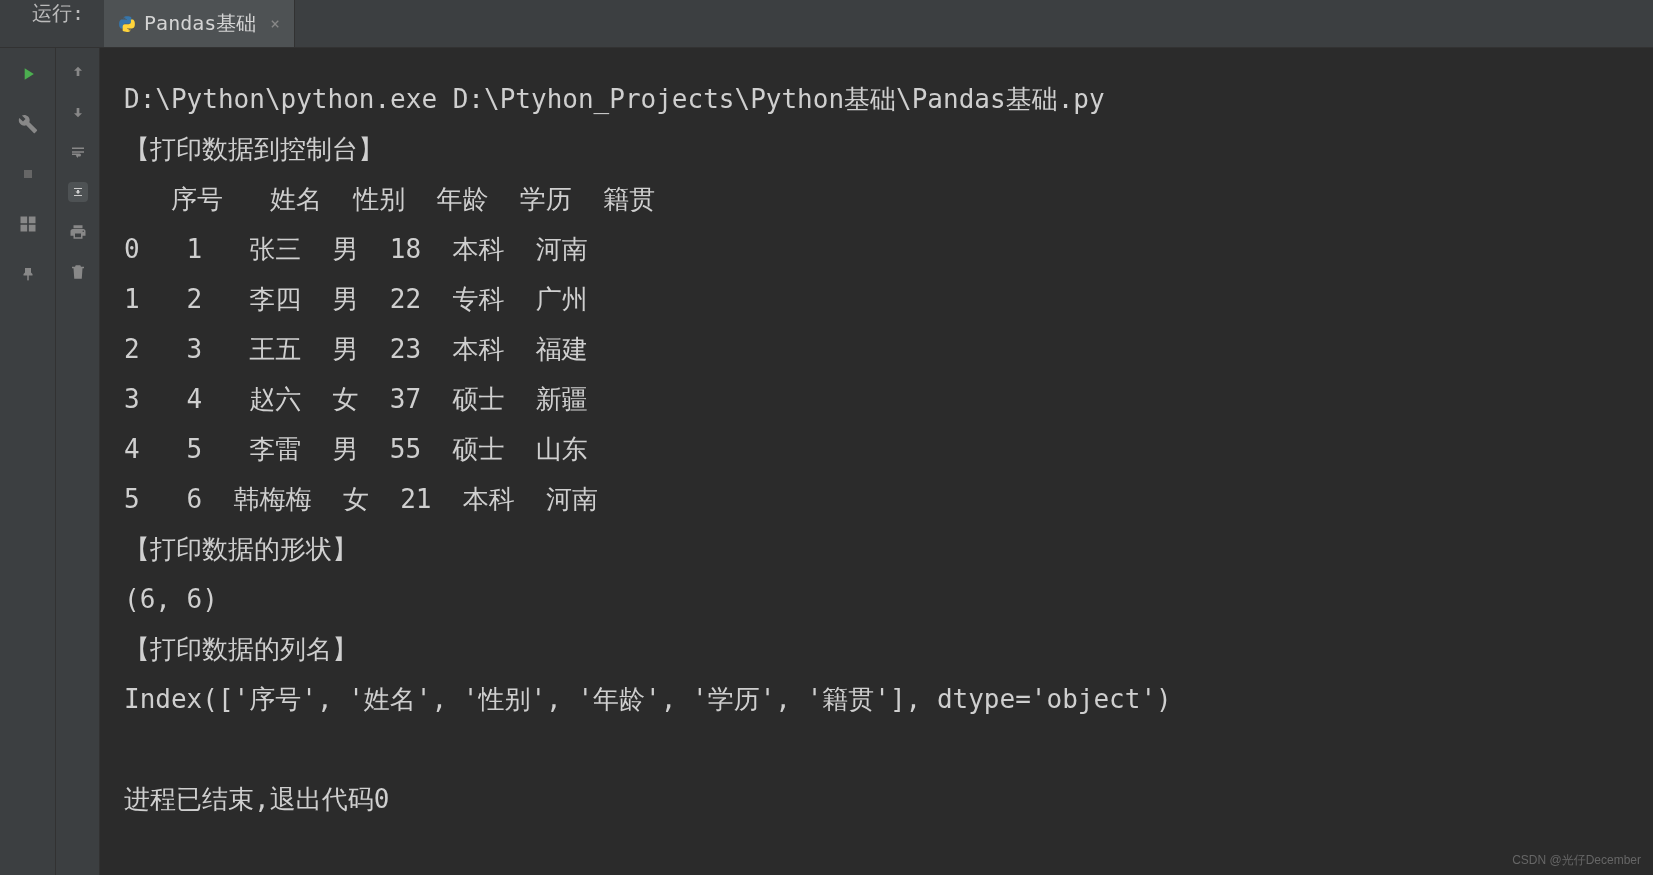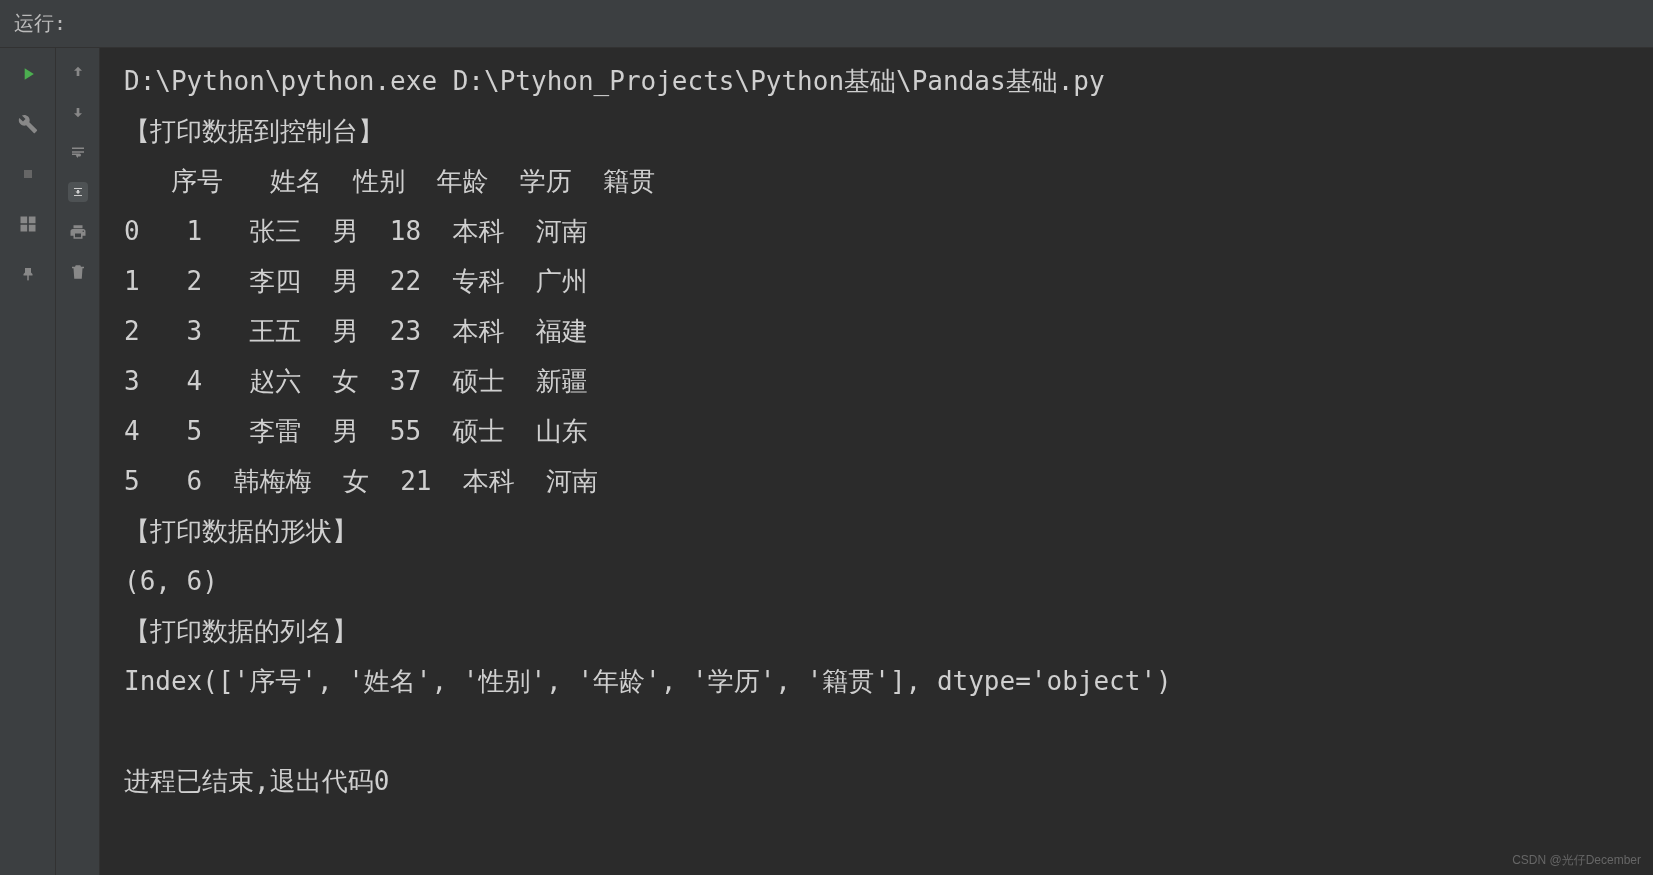--- a/index.html
+++ b/index.html
@@ -13,22 +13,21 @@
       color: #bbbbbb;
       width: 1653px;
       height: 875px;
       overflow: hidden;
     }
     .top-bar {
       height: 48px;
       background: #3c3f41;
       border-bottom: 1px solid #323232;
       display: flex;
-      align-items: center;
-      padding-left: 14px;
+      padding-left: 32px;
     }
     .run-label {
       color: #bbbbbb;
       font-size: 20px;
       margin-right: 20px;
     }
     .tab {
       display: flex;
       align-items: center;
       gap: 8px;
@@ -91,21 +90,21 @@
     .selected-icon {
       background: #4e5254;
       border-radius: 4px;
       padding: 4px;
       width: 28px;
       height: 28px;
     }
     .console {
       flex: 1;
       background: #2b2b2b;
-      padding: 8px 24px;
+      padding: 26px 24px;
       font-family: "Consolas", "Microsoft YaHei", monospace;
       font-size: 26px;
       line-height: 50px;
       color: #cfcfcf;
       white-space: pre;
       overflow: auto;
     }
     .watermark {
       position: absolute;
       bottom: 6px;
@@ -114,20 +113,30 @@
       color: #666;
       font-family: Arial, sans-serif;
     }
     svg { display: block; }
   </style>
 </head>
 <body>
 
 <div class="top-bar">
   <span class="run-label">运行:</span>
+  <div class="tab">
+    <span class="tab-icon">
+      <svg viewBox="0 0 32 32" width="18" height="18">
+        <path fill="#3776ab" d="M15.8 2c-6 0-5.6 2.6-5.6 2.6v2.7h5.7v.8H7.1S2 7.5 2 15.9s4.4 8 4.4 8h2.6v-3.9s-.1-4.4 4.3-4.4h6.3s4.1.1 4.1-4v-6.7S24.4 2 15.8 2zM12 4.4a1.3 1.3 0 1 1 0 2.6 1.3 1.3 0 0 1 0-2.6z"></path>
+        <path fill="#ffd43b" d="M16.2 30c6 0 5.6-2.6 5.6-2.6v-2.7h-5.7v-.8h8.8s5.1.6 5.1-7.8-4.4-8-4.4-8H23v3.9s.1 4.4-4.3 4.4h-6.3s-4.1-.1-4.1 4v6.7S7.6 30 16.2 30zM20 27.6a1.3 1.3 0 1 1 0-2.6 1.3 1.3 0 0 1 0 2.6z"></path>
+      </svg>
+    </span>
+    <span class="tab-title">Pandas基础</span>
+    <span class="tab-close">×</span>
+  </div>
 </div>
 
 <div class="main-area">
   <div class="left-gutter">
     <div class="gutter-icon">
       <svg viewBox="0 0 24 24" width="20" height="20">
           <path fill="#4caf50" d="M8 5v14l11-7z"></path>
         </svg>
     </div>
     <div class="gutter-icon">

